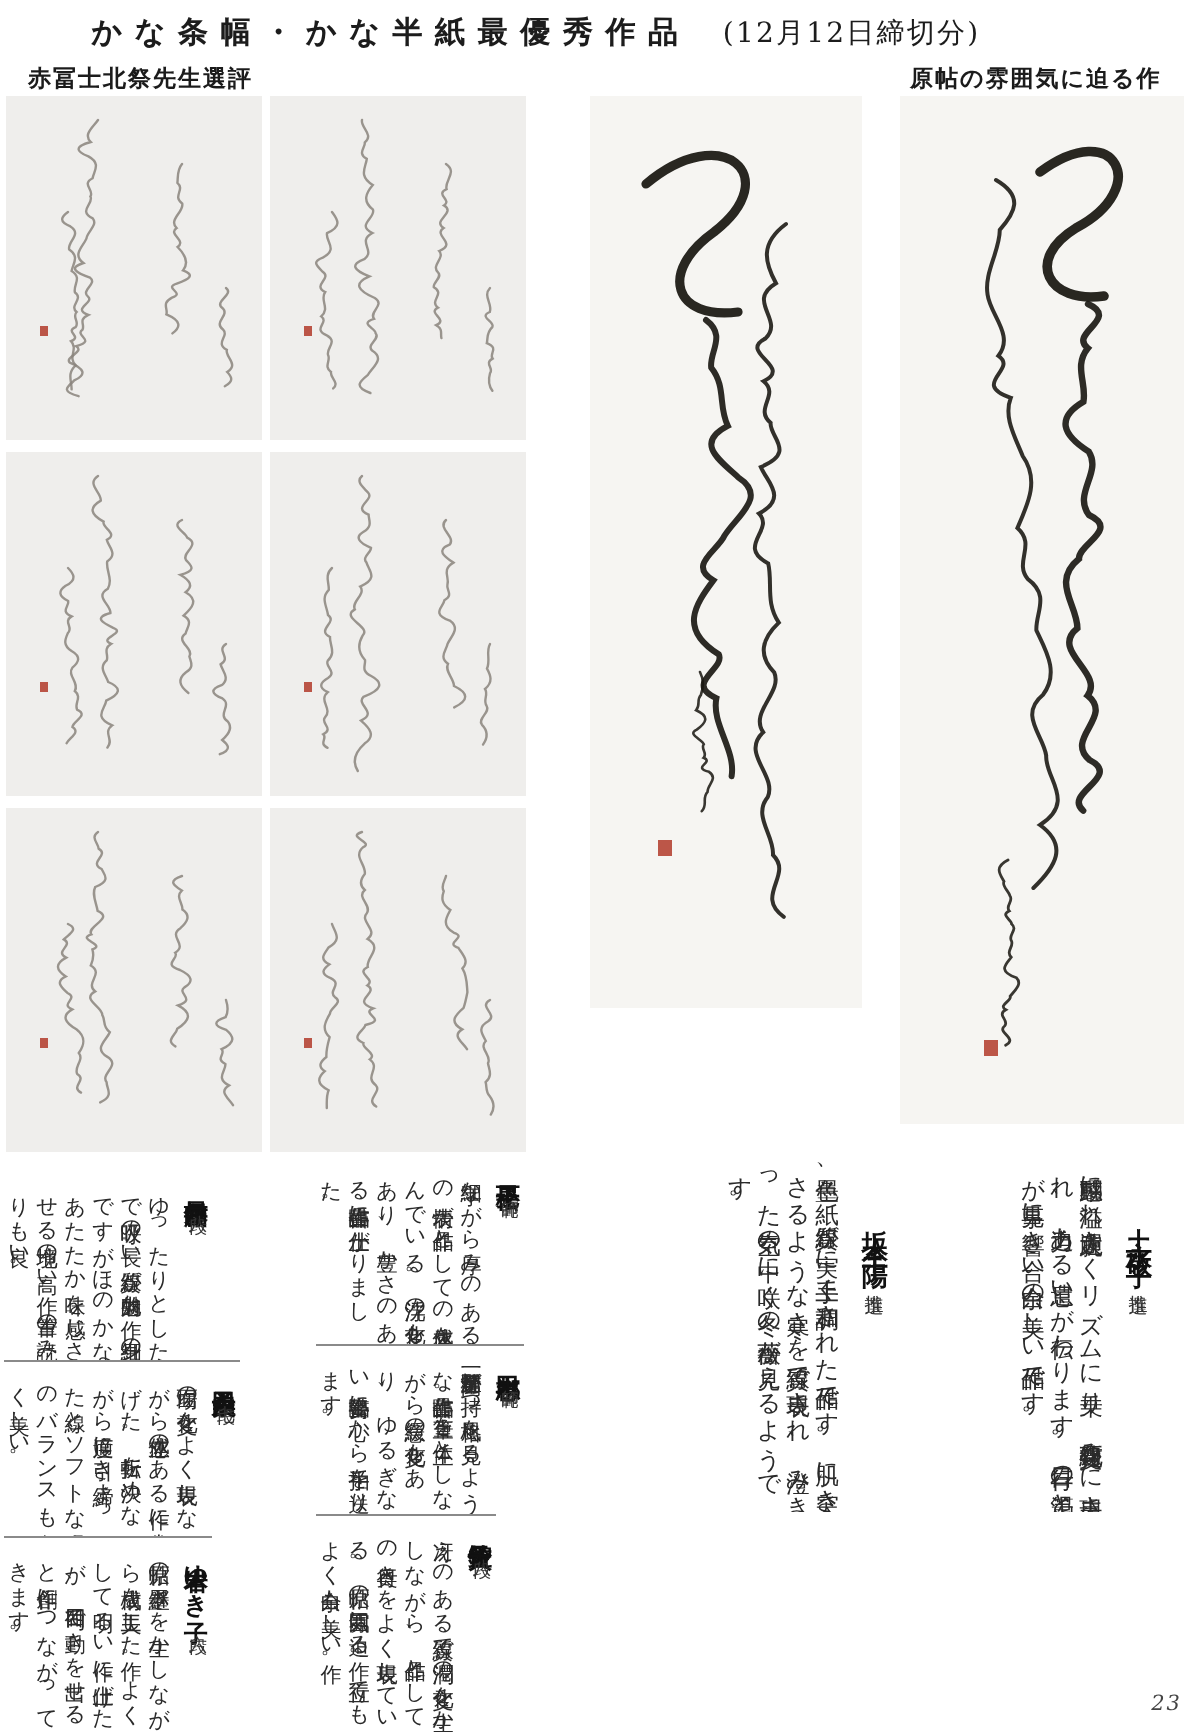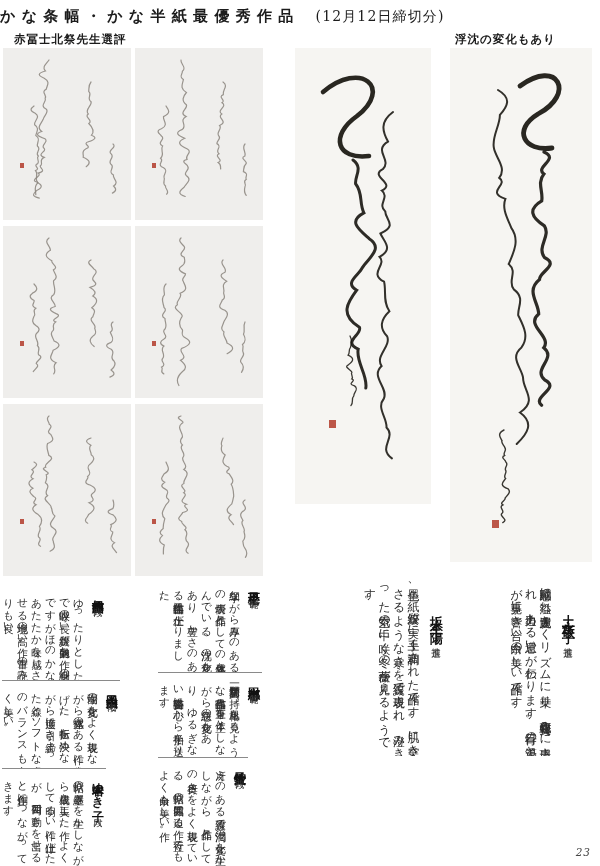--- a/index.html
+++ b/index.html
@@ -2,21 +2,21 @@
 <html><head>
 <meta charset="utf-8">
 <style>
   html,body{margin:0;padding:0;}
   body{
     width:600px;height:866px;position:relative;background:#ffffff;
     font-family:"DejaVu Serif","Liberation Serif",serif;color:#222;
     overflow:hidden;
   }
   
-  .title-row{position:absolute;top:6px;left:0;width:536px;text-align:left;white-space:nowrap;}
+  .title-row{position:absolute;top:6px;left:0;width:536px;text-align:center;white-space:nowrap;}
   .main-title{font-size:15px;font-weight:bold;letter-spacing:0.42em;color:#1c1c1c;}
   .title-note{font-size:14px;font-weight:normal;letter-spacing:0.08em;margin-left:16px;color:#1c1c1c;}
   .judge-label{
     position:absolute;top:32px;font-family:Liberation Serif, serif;
     font-size:11.5px;font-weight:bold;color:#1b1b1b;letter-spacing:1px;white-space:nowrap;
   }
   .judge-left{left:14px;}
   .judge-right{left:455px;}
   
   .panel-grid{
@@ -65,21 +65,21 @@
   }
 </style>
 </head>
 <body>
 
 <div class="title-row">
   <span class="main-title">かな条幅・かな半紙最優秀作品</span><span class="title-note">(12月12日締切分)</span>
 </div>
 
 <div class="judge-label judge-left">赤冨士北祭先生選評</div>
-<div class="judge-label judge-right">浮沈の変化もあり</div>
+<div class="judge-label judge-right">原帖の雰囲気に迫る作</div>
 
 <div class="panel-grid">
   <div class="panel">
       <svg class="panel-art" viewBox="0 0 128 172">
         <path d="M46 12 C 43.5 15.6, 38.4 19.2, 42.4 23.0 C 33.7 25.4, 35.2 27.8, 41.2 30.2 C 47.7 33.8, 44.0 37.4, 43.3 41.1 C 37.4 44.1, 44.4 47.1, 42.2 50.2 C 44.2 53.8, 35.6 57.5, 43.4 61.2 C 46.1 64.5, 40.6 67.8, 40.2 71.3 C 38.5 75.3, 33.0 79.3, 38.7 83.5 C 31.0 85.9, 35.0 88.3, 42.0 90.8 C 46.0 93.9, 37.1 97.1, 41.0 100.3 C 44.5 103.3, 32.5 106.3, 41.2 109.4 C 35.8 111.9, 39.7 114.4, 38.2 116.9 C 34.0 119.7, 45.6 122.4, 35.1 125.1 C 39.6 127.9, 29.1 130.6, 31.9 133.3 C 39.0 136.3, 40.7 139.2, 34.1 142.2 C 31.9 144.8, 26.1 147.4, 36.3 150.1" fill="none" stroke="#8a847c" stroke-width="1.2" stroke-linecap="round" opacity="0.85"></path>
         <path d="M31 58 C 27.6 60.4, 26.2 62.8, 32.2 65.2 C 38.3 69.0, 30.5 72.9, 31.6 76.8 C 36.9 80.3, 33.5 83.8, 32.8 87.5 C 38.4 91.0, 33.3 94.6, 34.5 98.3 C 39.0 101.5, 31.4 104.7, 35.3 108.0 C 32.8 110.5, 37.0 113.0, 34.8 115.6 C 29.1 117.9, 38.4 120.2, 32.5 122.6 C 36.3 126.6, 30.6 130.6, 34.9 134.7 C 30.3 138.7, 32.9 142.6, 32.8 146.7" fill="none" stroke="#8a847c" stroke-width="1.2" stroke-linecap="round" opacity="0.85"></path>
         <path d="M88 34 C 85.4 37.1, 86.1 40.2, 85.7 43.4 C 89.7 46.8, 83.0 50.2, 88.1 53.7 C 89.3 57.7, 81.0 61.8, 85.3 66.0 C 80.7 69.1, 90.5 72.3, 85.8 75.5 C 89.7 79.4, 91.7 83.3, 88.5 87.2 C 94.3 89.4, 92.3 91.5, 85.4 93.8 C 78.2 96.1, 90.2 98.4, 83.0 100.8 C 77.6 103.6, 81.1 106.4, 80.2 109.2 C 87.7 112.4, 87.5 115.5, 83.2 118.7" fill="none" stroke="#8a847c" stroke-width="1.2" stroke-linecap="round" opacity="0.85"></path>
         <path d="M110 96 C 114.4 99.3, 103.5 102.7, 108.3 106.1 C 112.1 109.6, 103.4 113.1, 108.5 116.7 C 111.9 120.1, 104.1 123.4, 110.4 126.9 C 109.4 130.6, 116.8 134.2, 110.6 138.0 C 112.8 140.3, 114.2 142.7, 109.4 145.1" fill="none" stroke="#8a847c" stroke-width="1.2" stroke-linecap="round" opacity="0.85"></path>
         <rect x="17" y="115" width="4" height="5" fill="#b23a2a" opacity="0.85"></rect>
       </svg>

